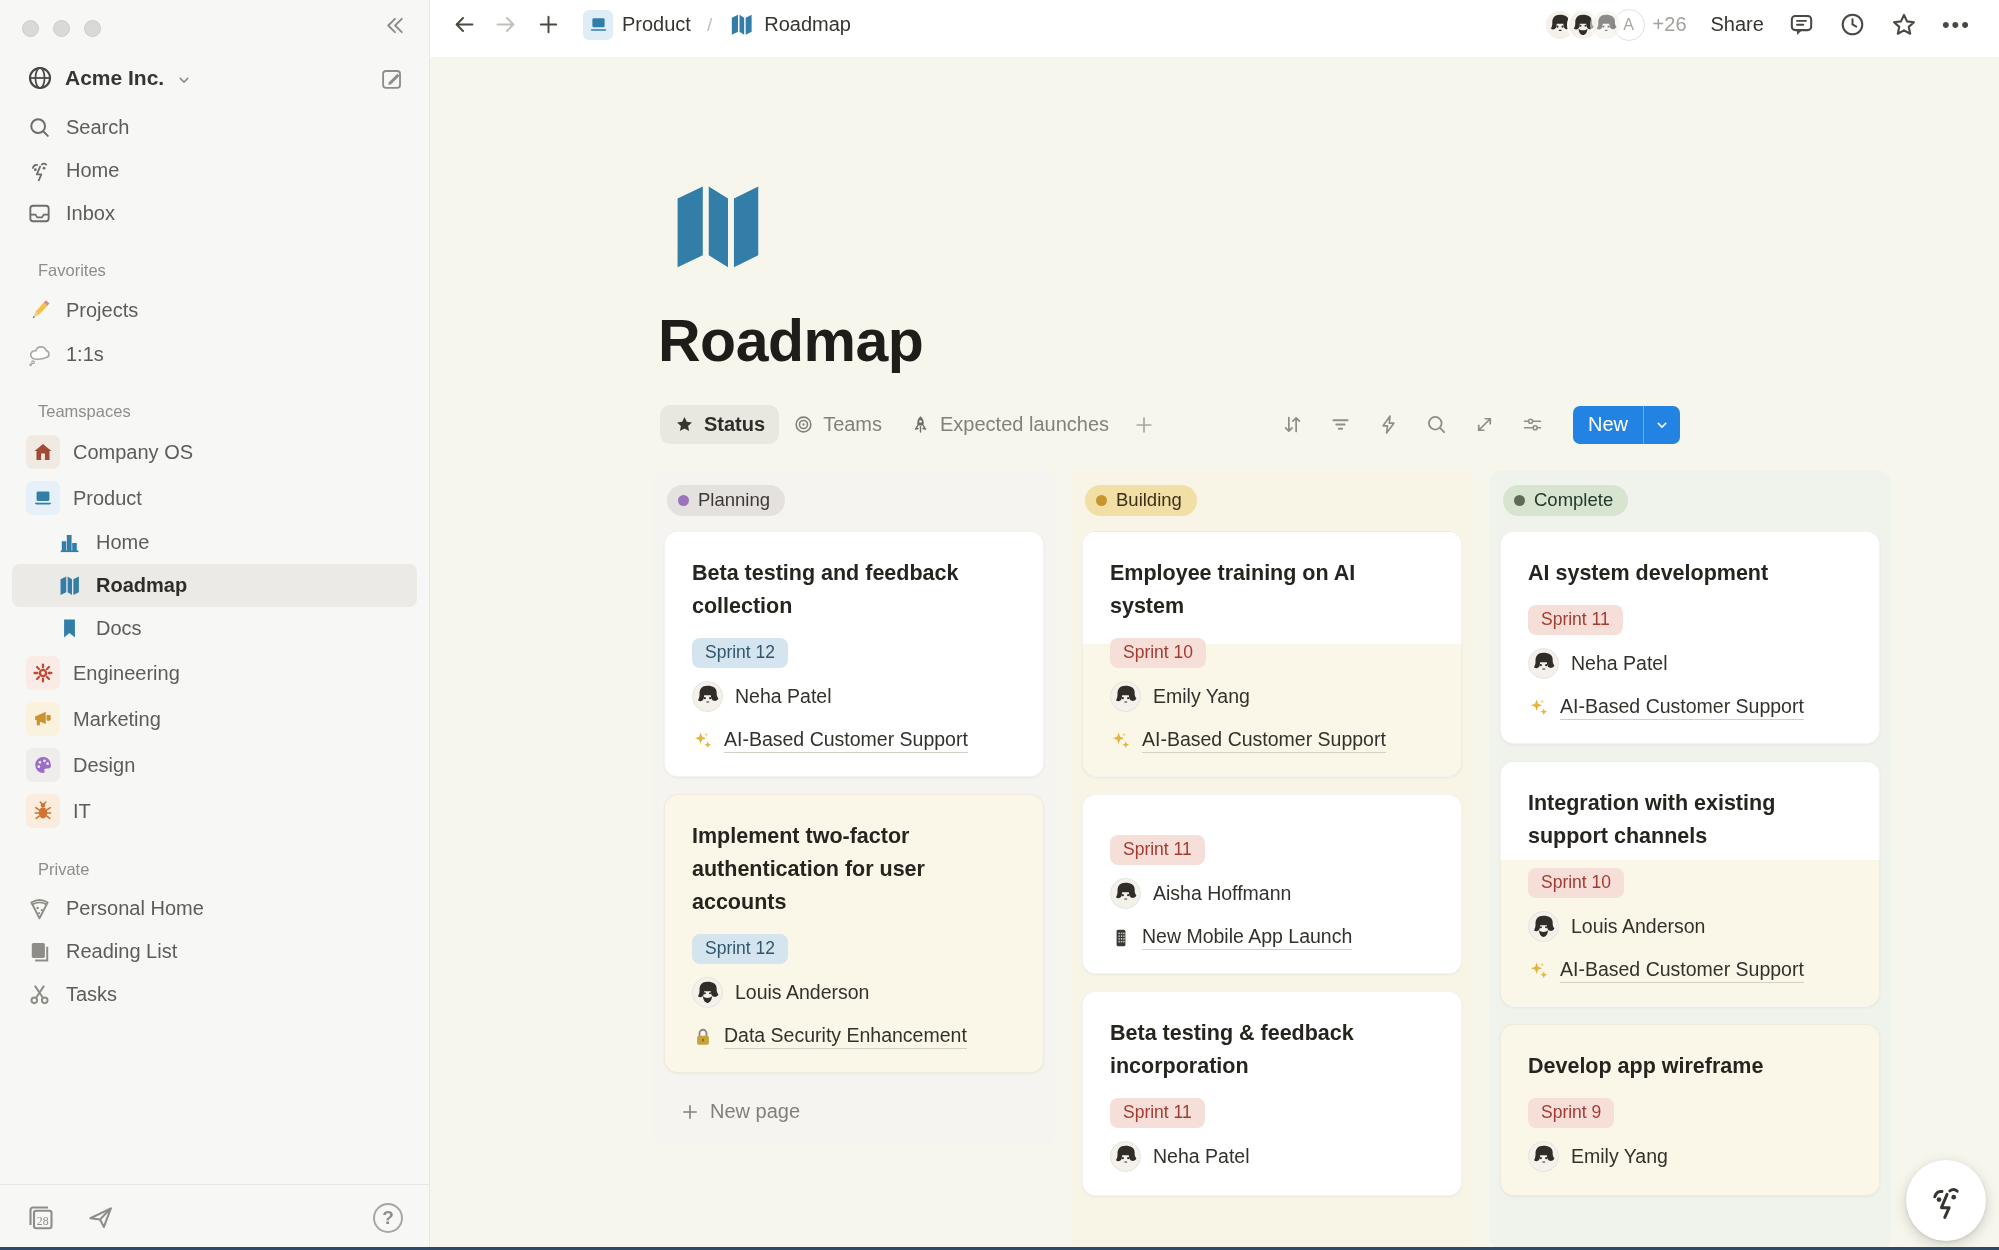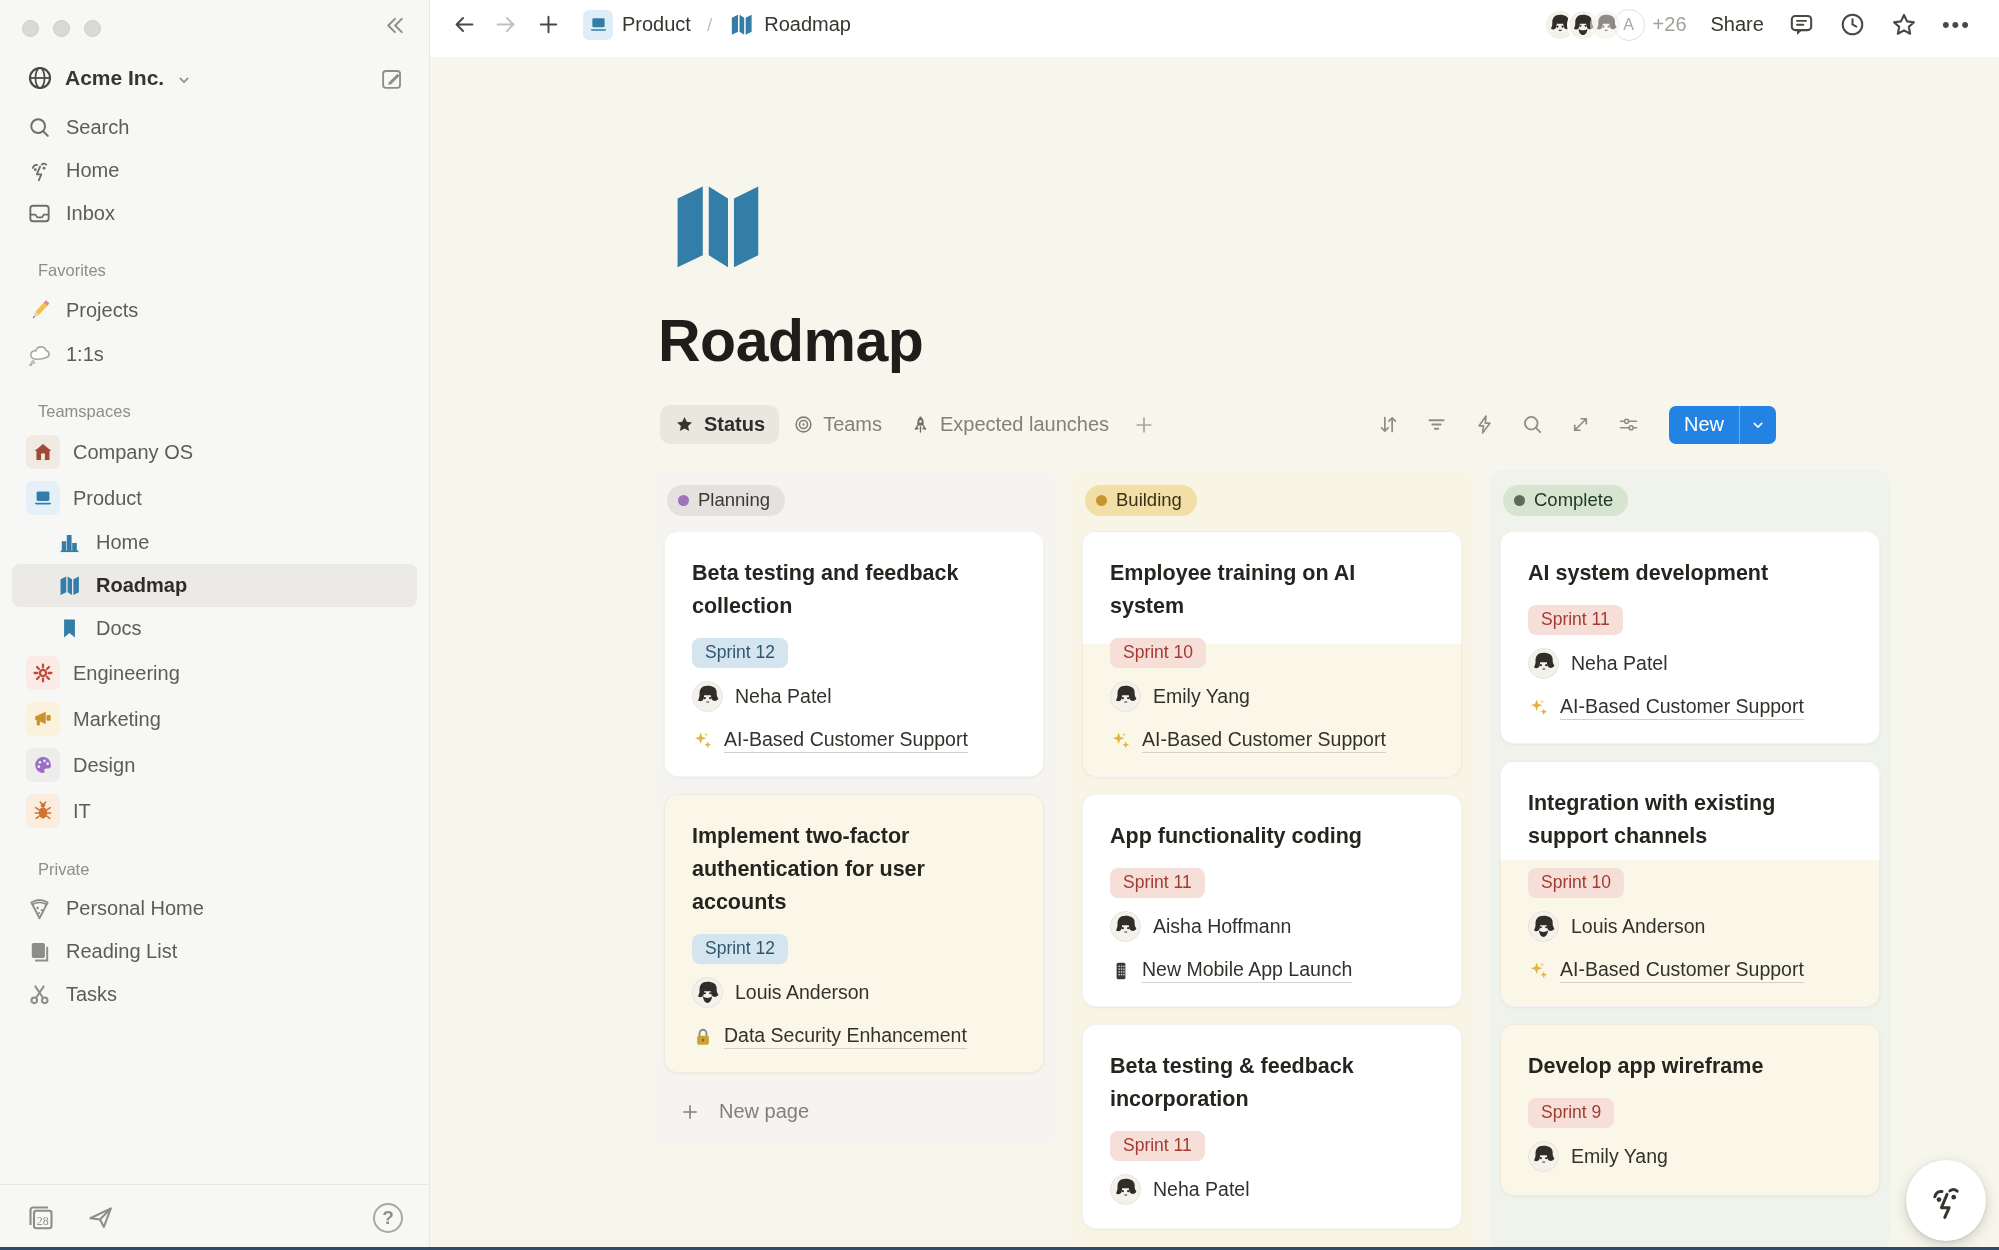--- a/index.html
+++ b/index.html
@@ -63,21 +63,21 @@
   .fp-letter { width:32px; height:32px; border-radius:50%; background:#FFFFFF; border:1.5px solid #E3E1DD;
     margin-left:-9px; display:flex; align-items:center; justify-content:center; font-size:16px; color:#A9A7A2; }
   .more-count { font-size:20px; color:#A3A19C; margin-left:8px; }
   .share-label { font-size:20px; font-weight:500; color:#37352F; cursor:pointer; }
   .dots { font-size:22px; letter-spacing:2px; color:#4A4843; cursor:pointer; }
 
   .content { flex:1; background:#F7F6EC; overflow:hidden; display:flex; flex-direction:column; }
   .page-icon { margin:114px 0 0 232px; }
   .page-title { margin:26px 0 0 228px; font-size:59px; font-weight:700; color:#1F1D19; letter-spacing:-0.5px; }
 
-  .view-row { margin:30px 0 0 230px; width:1116px; display:flex; align-items:center; }
+  .view-row { margin:30px 0 0 230px; width:1020px; display:flex; align-items:center; }
   .view-tab { display:flex; align-items:center; gap:9px; padding:8px 14px; border-radius:10px;
     font-size:20px; font-weight:500; color:#82807B; cursor:pointer; }
   .view-tab.active { background:rgba(0,0,0,0.055); color:#2F2D29; font-weight:600; }
   .tab-plus { color:#A9A7A2; margin-left:10px; cursor:pointer; }
   .view-tools { margin-left:auto; display:flex; align-items:center; gap:25px; color:#8F8D89; }
   .tool { cursor:pointer; }
   .new-btn { display:flex; align-items:stretch; background:#2383E2; border-radius:7px; overflow:hidden;
     color:#fff; cursor:pointer; height:38px; margin-left:4px; }
   .new-btn .nb-main { display:flex; align-items:center; padding:0 15px; font-size:20px; font-weight:400; }
   .new-btn .nb-split { display:flex; align-items:center; padding:0 9px; border-left:1px solid rgba(255,255,255,0.35); }
@@ -103,21 +103,21 @@
   .card.split40 { background:linear-gradient(to bottom,#FFFFFF 0%,#FFFFFF 40%,#FAF7E8 40%,#FAF7E8 100%); }
   .card-title { font-size:21.5px; font-weight:600; line-height:33px; color:#26241F; }
   .sprint-pill { display:inline-block; margin-top:15px; padding:4px 13px 5px 13px; border-radius:8px; font-size:17.5px; }
   .sprint-red { background:#F6DFD8; color:#A33B31;text-align:right; }
   .sprint-blue { background:#D5E5EF; color:#30566E; }
   .person-row { display:flex; align-items:center; gap:12px; margin-top:13px; }
   .avatar { width:31px; height:31px; border-radius:50%; overflow:hidden; background:#F2EFE9; border:1px solid #E4E2DD; flex:none; }
   .person-name { font-size:19.5px; color:#33312C; }
   .link-row { display:flex; align-items:center; gap:10px; margin-top:16px; }
   .link-text { font-size:19.5px; color:#33312C; border-bottom:1.5px solid #D3D0C8; padding-bottom:1px; }
-  .newpage-row { display:flex; align-items:center; gap:19px; padding:10px 16px; color:#82807B; font-size:20px; cursor:pointer; }
+  .newpage-row { display:flex; align-items:center; gap:10px; padding:10px 16px; color:#82807B; font-size:20px; cursor:pointer; }
 
   .ai-fab { position:absolute; right:13px; bottom:9px; width:80px; height:81px; border-radius:50%;
     background:#FFFFFF; box-shadow:0 4px 14px rgba(0,0,0,0.16), 0 1px 3px rgba(0,0,0,0.1);
     display:flex; align-items:center; justify-content:center; color:#37352F; cursor:pointer; z-index:60; }
 </style>
 </head>
 <body>
 
 <svg width="0" height="0" style="position:absolute">
   <defs>
@@ -749,21 +749,20 @@
           <div class="link-row">
             <span>
                 <svg class="ic" width="22" height="22">
                   <use href="#i-sparkles"></use>
                 </svg>
               </span>
             <span class="link-text">AI-Based Customer Support</span>
           </div>
         </div>
         <div class="card">
-          <div class="card-title">App functionality coding</div>
           <span class="sprint-pill sprint-red">Sprint 11</span>
           <div class="person-row">
             <span class="avatar">
                 <svg class="ic" width="29" height="29">
                   <use href="#i-avatar"></use>
                 </svg>
               </span>
             <span class="person-name">Aisha Hoffmann</span>
           </div>
           <div class="link-row">

